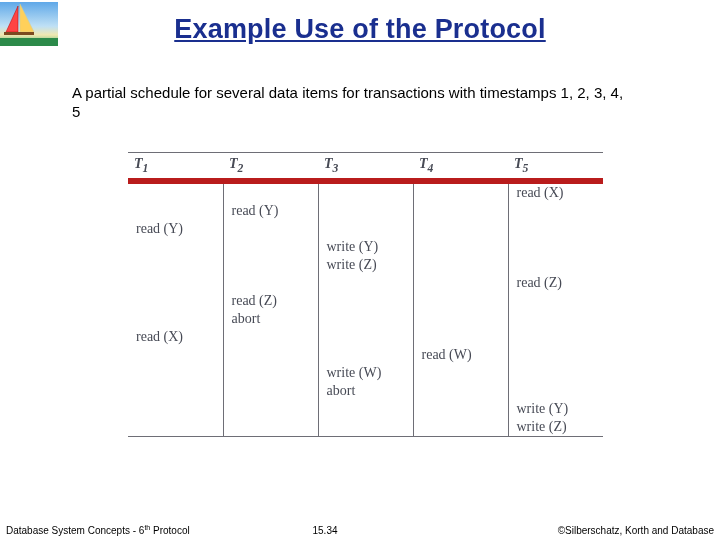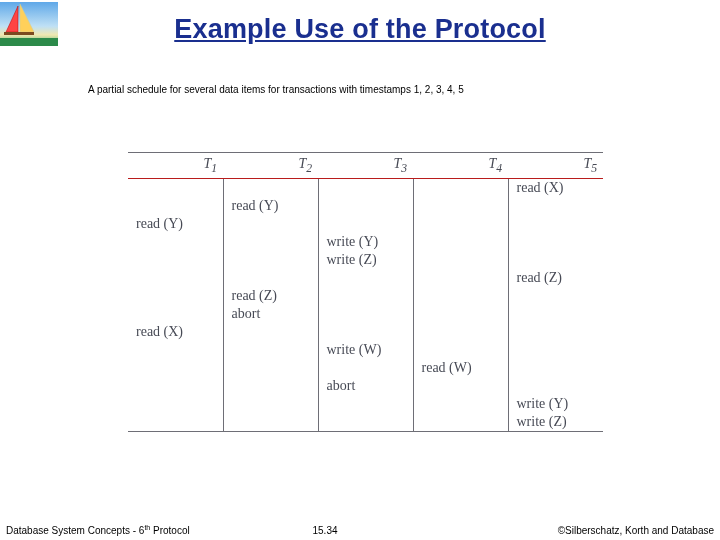--- a/index.html
+++ b/index.html
@@ -1,23 +1,23 @@
 <!DOCTYPE html>
 <html><head>
 <meta charset="utf-8">
 <style>
   * { box-sizing: border-box; margin: 0; padding: 0; }
   html, body { width: 720px; height: 540px; font-family: Arial, Helvetica, sans-serif; background: #fff; overflow: hidden; }
   .slide { position: relative; width: 720px; height: 540px; }
   .logo { position: absolute; top: 2px; left: 0; width: 58px; height: 44px; }
   .title { position: absolute; top: 14px; left: 0; width: 720px; text-align: center; font-size: 27px; font-weight: bold; color: #1a2f8f; text-decoration: underline; letter-spacing: 0.2px; }
-  .desc { position: absolute; top: 84px; left: 88px; width: 560px; font-size: 10px; color: #000; line-height: 1.25; }
+  .desc { position: absolute; top: 84px; left: 72px; width: 560px; font-size: 15px; color: #000; line-height: 1.25; }
   .tbl-wrap { position: absolute; top: 152px; left: 128px; width: 475px; }
   table.sched { border-collapse: collapse; width: 100%; font-family: "Nimbus Roman", "Times New Roman", Times, serif; font-size: 14px; color: #474a55; }
-  table.sched th { font-weight: normal; font-style: italic; border-top: 1px solid #6e6e76; border-bottom: 1px solid #b91c1c; padding: 3px 6px; text-align: right; width: 20%; }
+  table.sched th { font-weight: bold; font-style: italic; border-top: 1px solid #6e6e76; border-bottom: 6px solid #b91c1c; padding: 3px 6px; text-align: left; width: 20%; }
   table.sched td { border-left: 1px solid #6e6e76; border-right: 1px solid #6e6e76; padding: 1px 8px; height: 18px; white-space: nowrap; vertical-align: middle; }
   table.sched td:first-child { border-left: none; }
   table.sched td:last-child { border-right: none; }
   table.sched tr.last td { border-bottom: 1px solid #6e6e76; }
   .footer { position: absolute; bottom: 4px; left: 0; width: 720px; font-size: 10px; color: #000; }
   .footer .fl { position: absolute; left: 6px; bottom: 0; }
   .footer .fc { position: absolute; left: 0; width: 650px; text-align: center; bottom: 0; }
   .footer .fr { position: absolute; right: 6px; bottom: 0; }
   sup { font-size: 0.7em; }
 </style>
@@ -116,29 +116,29 @@
           <tr>
             <td>read (X)</td>
             <td></td>
             <td></td>
             <td></td>
             <td></td>
           </tr>
           <tr>
             <td></td>
             <td></td>
-            <td>write (W)</td>
             <td></td>
+            <td>read (W)</td>
             <td></td>
           </tr>
           <tr>
             <td></td>
             <td></td>
+            <td>write (W)</td>
             <td></td>
-            <td>read (W)</td>
             <td></td>
           </tr>
           <tr>
             <td></td>
             <td></td>
             <td>abort</td>
             <td></td>
             <td></td>
           </tr>
           <tr>

